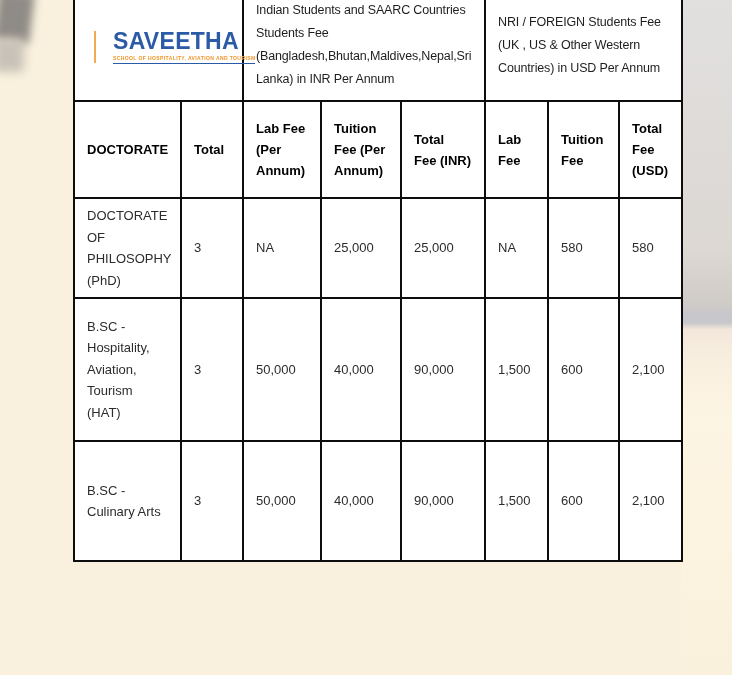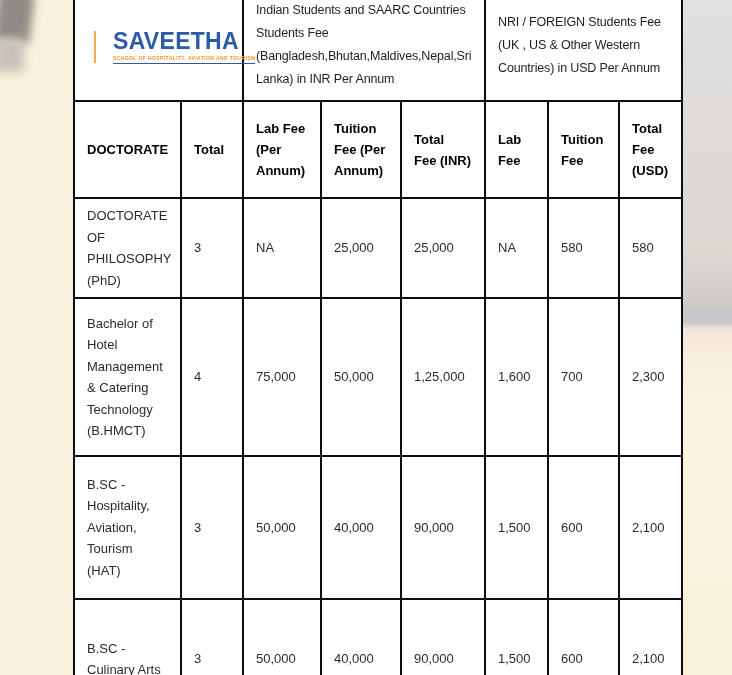--- a/index.html
+++ b/index.html
@@ -137,35 +137,20 @@
 (PhD)</td>
       <td class="body-cell">3</td>
       <td class="body-cell">NA</td>
       <td class="body-cell">25,000</td>
       <td class="body-cell">25,000</td>
       <td class="body-cell">NA</td>
       <td class="body-cell">580</td>
       <td class="body-cell">580</td>
     </tr>
 
-    <tr class="row2">
-      <td class="body-cell">Bachelor of
-Hotel
-Management
-&amp; Catering
-Technology
-(B.HMCT)</td>
-      <td class="body-cell">4</td>
-      <td class="body-cell">75,000</td>
-      <td class="body-cell">50,000</td>
-      <td class="body-cell">1,25,000</td>
-      <td class="body-cell">1,600</td>
-      <td class="body-cell">700</td>
-      <td class="body-cell">2,300</td>
-    </tr>
 
     <tr class="row3">
       <td class="body-cell">B.SC -
 Hospitality,
 Aviation,
 Tourism
 (HAT)</td>
       <td class="body-cell">3</td>
       <td class="body-cell">50,000</td>
       <td class="body-cell">40,000</td>

